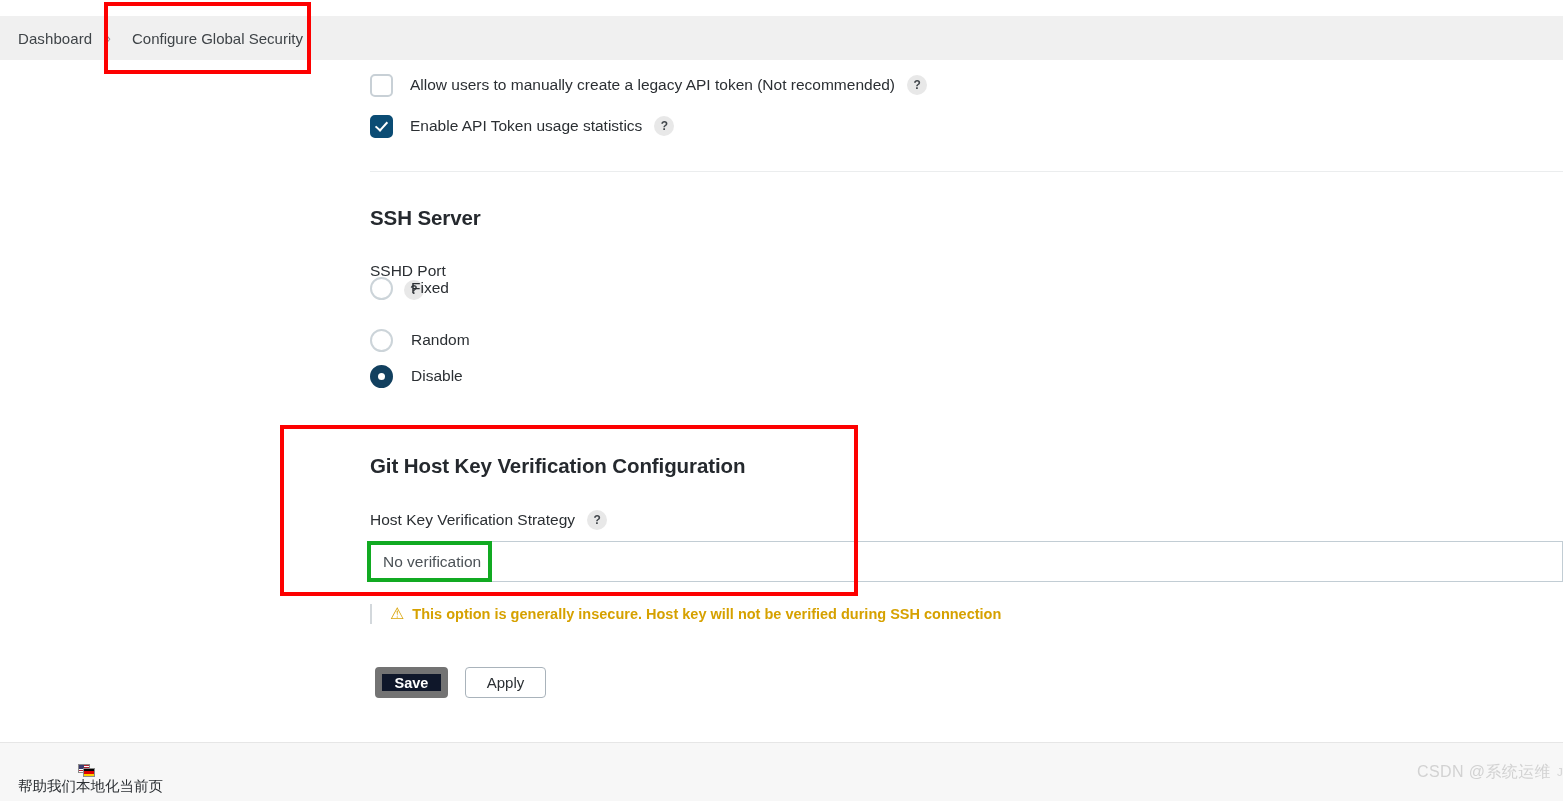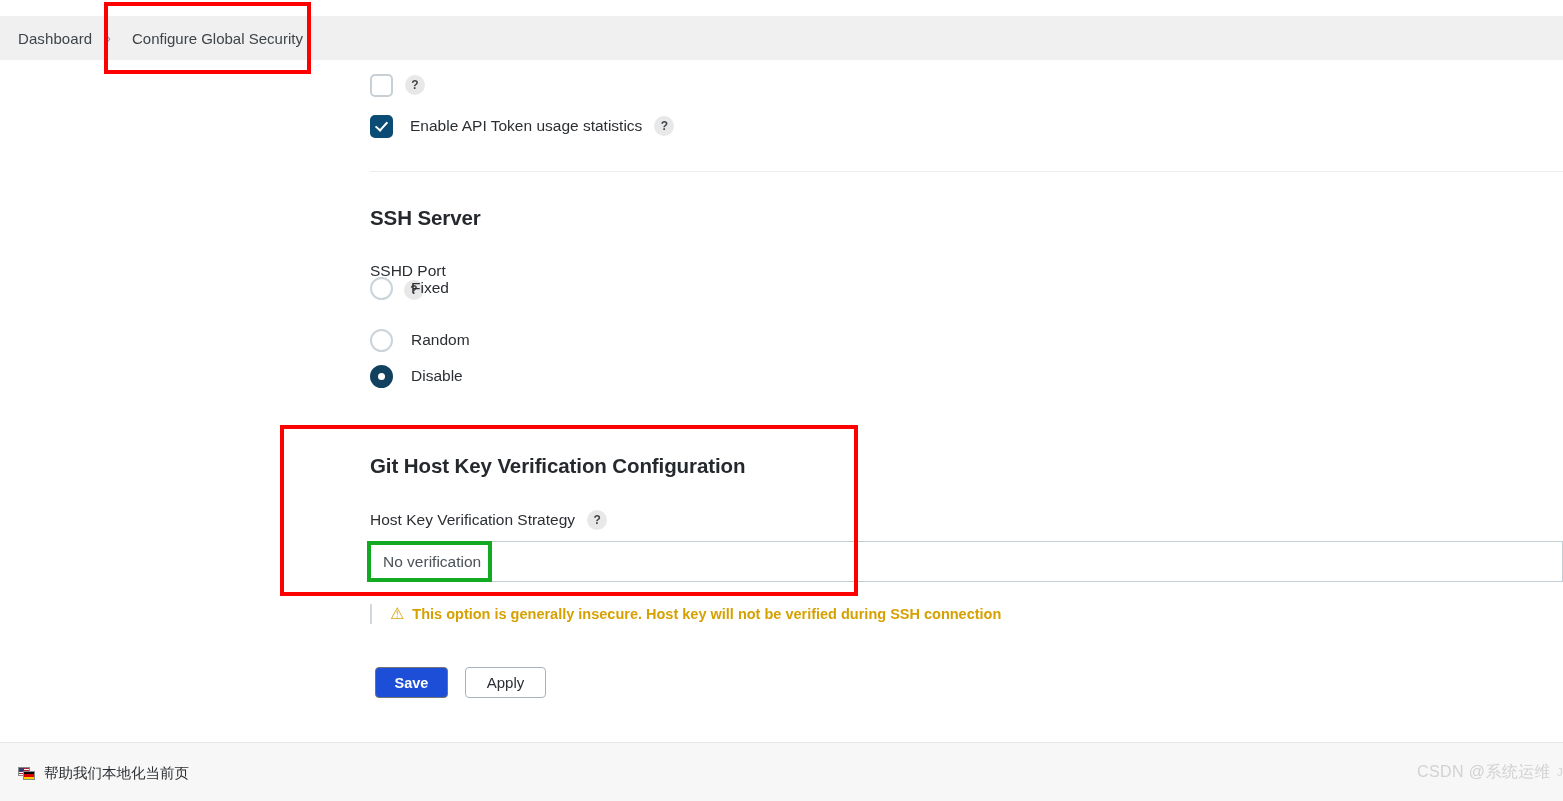--- a/index.html
+++ b/index.html
@@ -260,23 +260,23 @@
     border-radius: 4px;
     font-size: 14.5px;
     font-weight: bold;
     display: inline-flex;
     align-items: center;
     justify-content: center;
     cursor: pointer;
     white-space: nowrap;
   }
   .btn-primary {
-    background: #1d4ed8;
+    background: #0f172a;
     color: #ffffff;
-    border: 1px solid #737373;
+    border: 7px solid #737373;
     width: 73px;
   }
   .btn-secondary {
     background: #ffffff;
     color: #2b2f33;
     border: 1px solid #a9b3bb;
     width: 81px;
     margin-left: 17px;
     font-weight: normal;
     font-size: 15px;
@@ -296,20 +296,21 @@
   .footer-link {
     position: absolute;
     left: 18px;
     top: 21px;
     display: flex;
     align-items: center;
     font-size: 14.5px;
     color: #2b2f33;
     cursor: pointer;
     white-space: nowrap;
+    flex-direction: column;
   }
   .flag-icon {
     width: 18px;
     height: 13px;
     margin-right: 8px;
     position: relative;
     flex: 0 0 auto;
     display: inline-block;
   }
   .flag-icon .fl-us {
@@ -379,20 +380,21 @@
   <div class="form-area">
 
     <div class="cb-row" style="top:30px;">
       <span class="cb off"></span>
       <span class="cb-label">Generate a legacy API token for each newly created user (Not recommended)</span>
       <span class="help-badge">?</span>
     </div>
 
     <div class="cb-row" style="top:72px;">
       <span class="cb off"></span>
+      <span class="cb-label">Allow users to manually create a legacy API token (Not recommended)</span>
       <span class="help-badge">?</span>
     </div>
 
     <div class="cb-row" style="top:113px;">
       <span class="cb on"></span>
       <span class="cb-label">Enable API Token usage statistics</span>
       <span class="help-badge">?</span>
     </div>
 
   </div>

